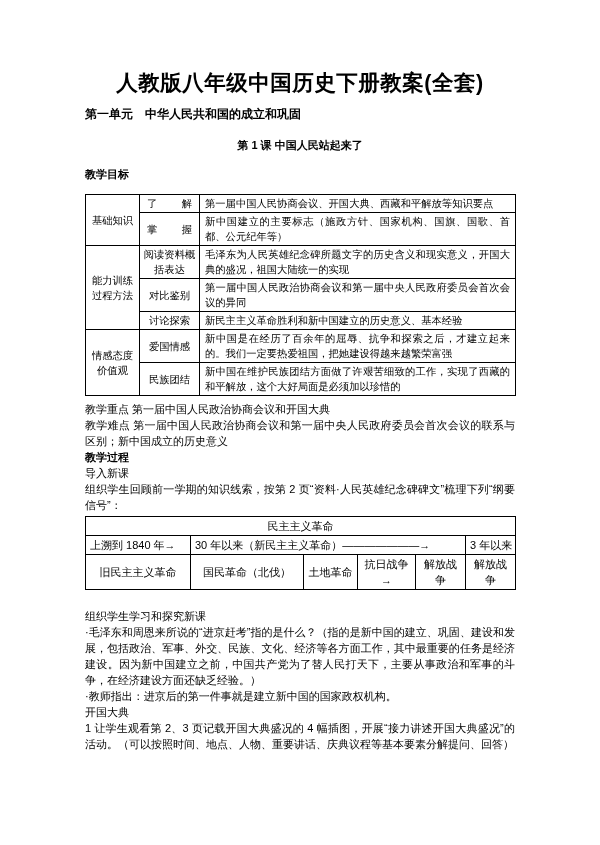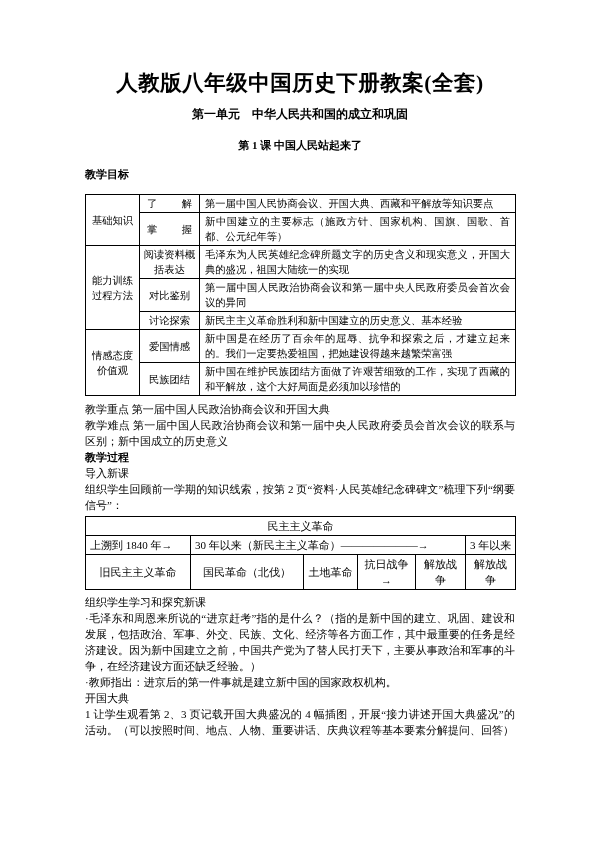--- a/index.html
+++ b/index.html
@@ -4,35 +4,35 @@
 <style>
   html,body { margin:0; padding:0; background:#ffffff; }
   .page {
     position:relative;
     width:600px; height:845px;
     box-sizing:border-box;
     margin:0 auto;
     padding:70px 85px 0 85px;
     background:#ffffff;
     color:#000;
-    font-family:Liberation Serif, serif;
+    font-family:Liberation Sans, sans-serif;
     font-size:11px;
     line-height:16px;
     overflow:hidden;
   }
   .doc-title {
     margin:0 0 9px 0;
     font-size:21.5px;
     line-height:27px;
     font-weight:bold;
     text-align:center;
     letter-spacing:0.5px;
   }
   .unit-heading {
-    font-size:12px; font-weight:bold; text-align:center;
+    font-size:12px; font-weight:bold; 
     margin:0 0 15px 0; line-height:16px;
   }
   .lesson-heading {
     font-size:11px; font-weight:bold; text-align:center;
     margin:0 0 13px 0; line-height:16px;
   }
   .section-heading { font-weight:bold; margin:0 0 12px 0; }
   p { margin:0; text-align:justify; }
   p.bold { font-weight:bold; }
 
@@ -41,21 +41,21 @@
 
   
   .objectives { font-size:10.3px; line-height:15px; margin:1px 0 5px 0; }
   .objectives td { padding:1px 4px; }
   .objectives .group-cell { text-align:center; padding:1px 4px; }
   .objectives .label-cell { text-align:center; padding:1px 3px; }
   .objectives .label-spread { text-align:justify; text-align-last:justify; padding:1px 7px; }
   .objectives .content-cell { text-align:justify; padding:1px 5px; }
 
   
-  .timeline { font-size:11px; line-height:16px; margin:3px 0 4px 0; }
+  .timeline { font-size:11px; line-height:16px; margin:3px 0 18px 0; }
   .timeline td { padding:1px 4px; text-align:center; }
   .timeline .tl-left { text-align:left; }
   .timeline .nowrap { white-space:nowrap; overflow:hidden; }
 </style>
 </head>
 <body>
 
 <div class="page">
 
   <h1 class="doc-title">人教版八年级中国历史下册教案(全套)</h1>

